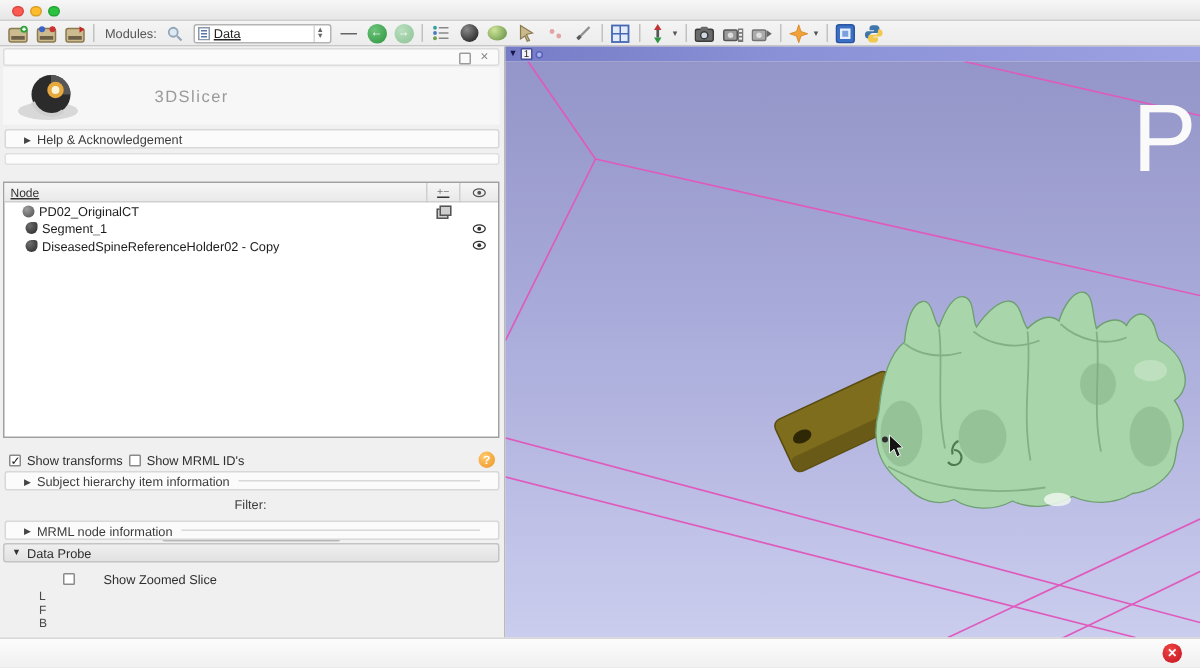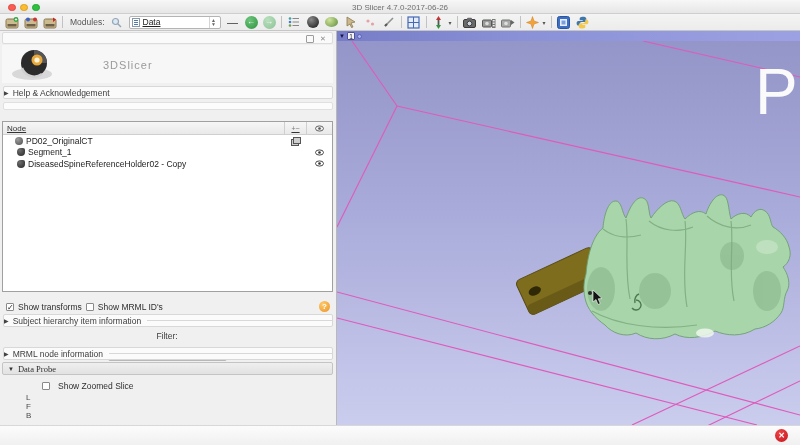--- a/index.html
+++ b/index.html
@@ -48,21 +48,21 @@
     background:#fafafa; border:1px solid #dcdcdc; border-radius:2px; }
   .mini-icon { position:absolute; top:2px; width:8px; height:8px; font-size:7px; line-height:8px;
     color:#8a8a8a; text-align:center; }
   .mini-undock { right:18px; border:1px solid #9c9c9c; border-radius:1px; }
   .mini-close { right:5px; }
 
   .logo-row { position:absolute; top:14px; left:2px; right:3px; height:38px; background:#f7f7f7; }
   .brand { position:absolute; left:76px; top:14px; font-size:11px; letter-spacing:1px; color:#9a9a9a;margin-left:25px; }
 
   .collapse-bar { position:absolute; left:3px; right:3px; height:13px; background:#fbfbfb;
-    border:1px solid #d8d8d8; border-radius:2px; display:flex; align-items:center; gap:4px; padding:0 0; }
+    border:1px solid #d8d8d8; border-radius:2px; display:flex; align-items:center; gap:4px; padding:0 12px; }
   .collapse-bar .tri { font-size:6px; color:#444; }
   .collapse-bar .lbl { font-size:8.5px; color:#3c3c3c; white-space:nowrap; }
   .collapse-bar .rule { flex:1; height:1px; background:#d8d8d8; margin-left:2px; }
 
   .help-bar { top:55px; }
   .empty-bar { position:absolute; top:71px; left:3px; right:3px; height:8px; background:#fcfcfc;
     border:1px solid #e0e0e0; border-radius:2px; }
 
   .tabs { position:absolute; top:77px; left:3px; height:13px; display:flex; align-items:flex-end; }
   .tab { height:13px; padding:0 8px; font-size:8.5px; color:#333; display:flex; align-items:center;
@@ -107,24 +107,24 @@
 
   .shinfo-bar { top:283px; }
   .filter-row { position:absolute; top:300px; left:3px; right:5px; height:13px; display:flex;
     align-items:center; gap:8px;flex-direction:column; }
   .filter-label { font-size:8.5px; color:#3c3c3c; flex:0 0 auto; }
   .filter-input { flex:1; height:12px; background:#fff; border:1px solid #b8b8b8; border-radius:2px;
     font-size:8.5px; padding:0 3px; font-family:"Liberation Sans",sans-serif; }
   .mrml-bar { top:316px; }
   .probe-bar { position:absolute; top:331px; left:2px; right:3px; height:13px;
     background:linear-gradient(#efefef,#e2e2e2); border:1px solid #c4c4c4; border-radius:2px;
-    display:flex; align-items:center; gap:4px; padding:0 5px;font-family:Liberation Serif, serif; }
+    display:flex; align-items:center; gap:4px; padding:0 5px; }
   .probe-bar .tri { font-size:6px; color:#333; }
   .probe-bar .lbl { font-size:8.5px; color:#2e2e2e; }
-  .zoomed-row { position:absolute; top:349px; left:10px; height:11px; display:flex; align-items:center; gap:8px;padding-left:32px; }
+  .zoomed-row { position:absolute; top:349px; left:10px; height:11px; display:flex; align-items:center; gap:19px;padding-left:32px; }
   .probe-letters { position:absolute; top:362px; left:26px; font-size:8px; color:#4a4a4a; line-height:9px; }
 
   
   .viewport { position:absolute; top:0; left:337px; right:0; height:394px; }
   .view-header { position:absolute; top:0; left:0; right:0; height:10px;
     background:linear-gradient(90deg,#767cc6 0%, #8b91d6 40%, #9ba1e2 100%);
     display:flex; align-items:center; gap:2px; padding:0 2px; }
   .view-caret { font-size:6px; color:#15154a; line-height:1; }
   .view-label-box { width:8px; height:8px; background:#f4f4f8; border:1px solid #4a4fa0; border-radius:1px;
     font-size:6.5px; line-height:7px; text-align:center; color:#222; }
@@ -142,21 +142,20 @@
 </style>
 </head>
 <body>
 
 <div class="window">
 
   <div class="titlebar">
     <span class="traffic t-red"></span>
     <span class="traffic t-yel"></span>
     <span class="traffic t-grn"></span>
-    <div class="title-text">3D Slicer 4.7.0-2017-06-26</div>
   </div>
 
   <div class="toolbar">
     <span class="tb-btn">
       <svg width="14" height="13">
           <rect x="1" y="3" width="12" height="9" rx="1.5" fill="#cdbb90" stroke="#8a7a50"></rect>
           <rect x="2.5" y="8" width="9" height="2.5" fill="#6e6048"></rect>
           <circle cx="11" cy="3.5" r="2.4" fill="#2fa43c"></circle>
           <path d="M11 2.3v2.4M9.8 3.5h2.4" stroke="#fff" stroke-width="0.9"></path>
         </svg>

